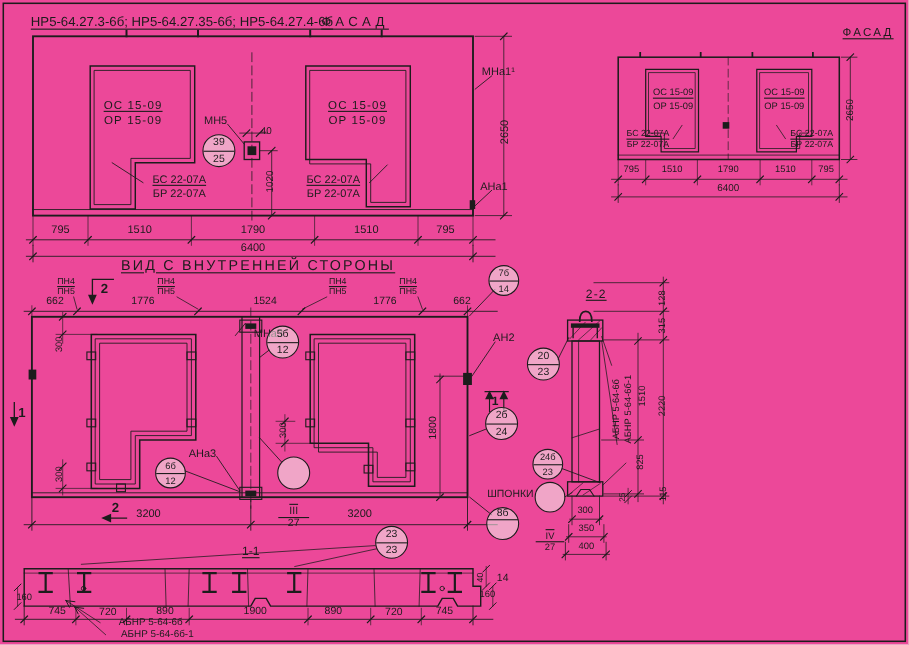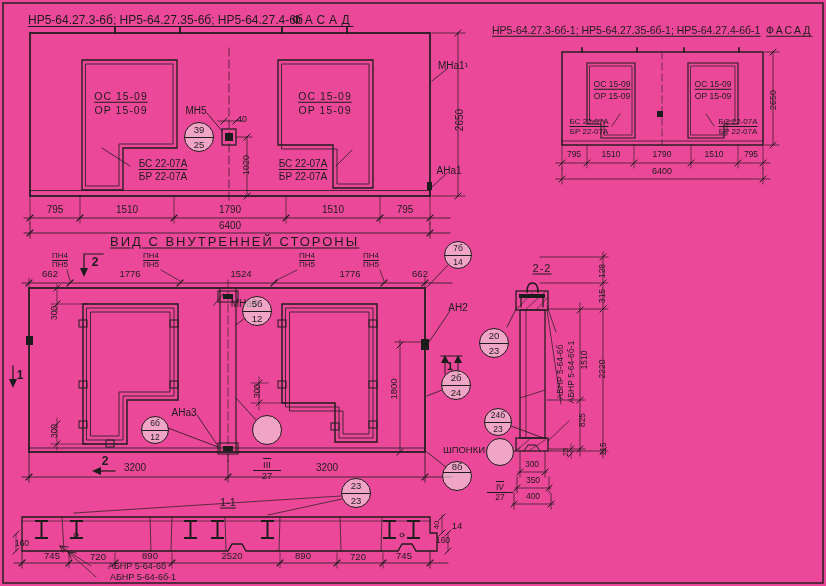--- a/index.html
+++ b/index.html
@@ -202,21 +202,20 @@
       <div class="lbl rot" style="left: 246px; top: 165px; font-size: 9px;">1020</div>
       <div class="lbl" style="left: 453px; top: 66px; font-size: 10px;">МНа1¹</div>
       <div class="lbl rot" style="left: 460px; top: 120px; font-size: 10px;">2650</div>
       <div class="lbl" style="left: 449px; top: 171px; font-size: 10px;">АНа1</div>
       <div class="lbl" style="left: 55px; top: 210px; font-size: 10px;">795</div>
       <div class="lbl" style="left: 127px; top: 210px; font-size: 10px;">1510</div>
       <div class="lbl" style="left: 230px; top: 210px; font-size: 10px;">1790</div>
       <div class="lbl" style="left: 333px; top: 210px; font-size: 10px;">1510</div>
       <div class="lbl" style="left: 405px; top: 210px; font-size: 10px;">795</div>
       <div class="lbl" style="left: 230px; top: 226px; font-size: 10px;">6400</div>
-      <div class="lbl u left" style="left: 492px; top: 30px; font-size: 10.5px;">НР5-64.27.3-6б-1; НР5-64.27.35-6б-1; НР5-64.27.4-6б-1</div>
       <div class="lbl u left" style="left: 766px; top: 30px; font-size: 10.5px; letter-spacing: 2px;">ФАСАД</div>
       <div class="lbl u" style="left: 612px; top: 84px; font-size: 8.5px;">ОС 15-09</div>
       <div class="lbl" style="left: 612px; top: 96px; font-size: 8.5px;">ОР 15-09</div>
       <div class="lbl u" style="left: 713px; top: 84px; font-size: 8.5px;">ОС 15-09</div>
       <div class="lbl" style="left: 713px; top: 96px; font-size: 8.5px;">ОР 15-09</div>
       <div class="lbl u" style="left: 589px; top: 122px; font-size: 8px;">БС 22-07А</div>
       <div class="lbl" style="left: 589px; top: 132px; font-size: 8px;">БР 22-07А</div>
       <div class="lbl u" style="left: 738px; top: 122px; font-size: 8px;">БС 22-07А</div>
       <div class="lbl" style="left: 738px; top: 132px; font-size: 8px;">БР 22-07А</div>
       <div class="lbl rot" style="left: 773px; top: 100px; font-size: 9px;">2650</div>
@@ -265,21 +264,21 @@
       <div class="lbl rot" style="left: 560px; top: 372px; font-size: 8.5px;">АБНР 5-64-6б</div>
       <div class="lbl rot" style="left: 571px; top: 372px; font-size: 8.5px;">АБНР 5-64-6б-1</div>
       <div class="lbl" style="left: 532px; top: 464px; font-size: 8.5px;">300</div>
       <div class="lbl" style="left: 533px; top: 480px; font-size: 8.5px;">350</div>
       <div class="lbl" style="left: 533px; top: 496px; font-size: 8.5px;">400</div>
       <div class="lbl u" style="left: 228px; top: 502px; font-size: 11px;">1-1</div>
       <div class="lbl" style="left: 22px; top: 543px; font-size: 8.5px;">160</div>
       <div class="lbl" style="left: 52px; top: 556px; font-size: 9.5px;">745</div>
       <div class="lbl" style="left: 98px; top: 557px; font-size: 9.5px;">720</div>
       <div class="lbl" style="left: 150px; top: 556px; font-size: 9.5px;">890</div>
-      <div class="lbl" style="left: 232px; top: 556px; font-size: 9.5px;">2520</div>
+      <div class="lbl" style="left: 232px; top: 556px; font-size: 9.5px;">1900</div>
       <div class="lbl" style="left: 303px; top: 556px; font-size: 9.5px;">890</div>
       <div class="lbl" style="left: 358px; top: 557px; font-size: 9.5px;">720</div>
       <div class="lbl" style="left: 404px; top: 556px; font-size: 9.5px;">745</div>
       <div class="lbl rot" style="left: 437px; top: 525px; font-size: 8px;">40</div>
       <div class="lbl" style="left: 443px; top: 540px; font-size: 8.5px;">160</div>
       <div class="lbl" style="left: 137px; top: 566px; font-size: 9px;">АБНР 5-64-6б</div>
       <div class="lbl" style="left: 143px; top: 577px; font-size: 9px;">АБНР 5-64-6б-1</div>
     </div>
 <div id="balloon-layer">
       <div class="balloon" style="left: 184px; top: 122px; width: 30px; height: 30px; font-size: 9.5px;">
@@ -311,21 +310,21 @@
         <span>23</span>
       </div>
       <div class="balloon" style="left: 486px; top: 438px; width: 28px; height: 28px; font-size: 8.5px;">
         <span class="bh-top ovl">IV</span>
         <span>27</span>
       </div>
       <div class="balloon" style="left: 442px; top: 461px; width: 30px; height: 30px; font-size: 9.5px; gap: 48px;">
         <span class="bh-top">8б</span>
         <span>14</span>
       </div>
-      <div class="balloon" style="left: 479px; top: 328px; width: 30px; height: 30px; font-size: 9.5px;">
+      <div class="balloon" style="left: 479px; top: 316px; width: 30px; height: 30px; font-size: 9.5px;">
         <span class="bh-top">20</span>
         <span>23</span>
       </div>
       <div class="balloon" style="left: 341px; top: 478px; width: 30px; height: 30px; font-size: 9.5px;">
         <span class="bh-top">23</span>
         <span>23</span>
       </div>
     </div>
 
 </div>

